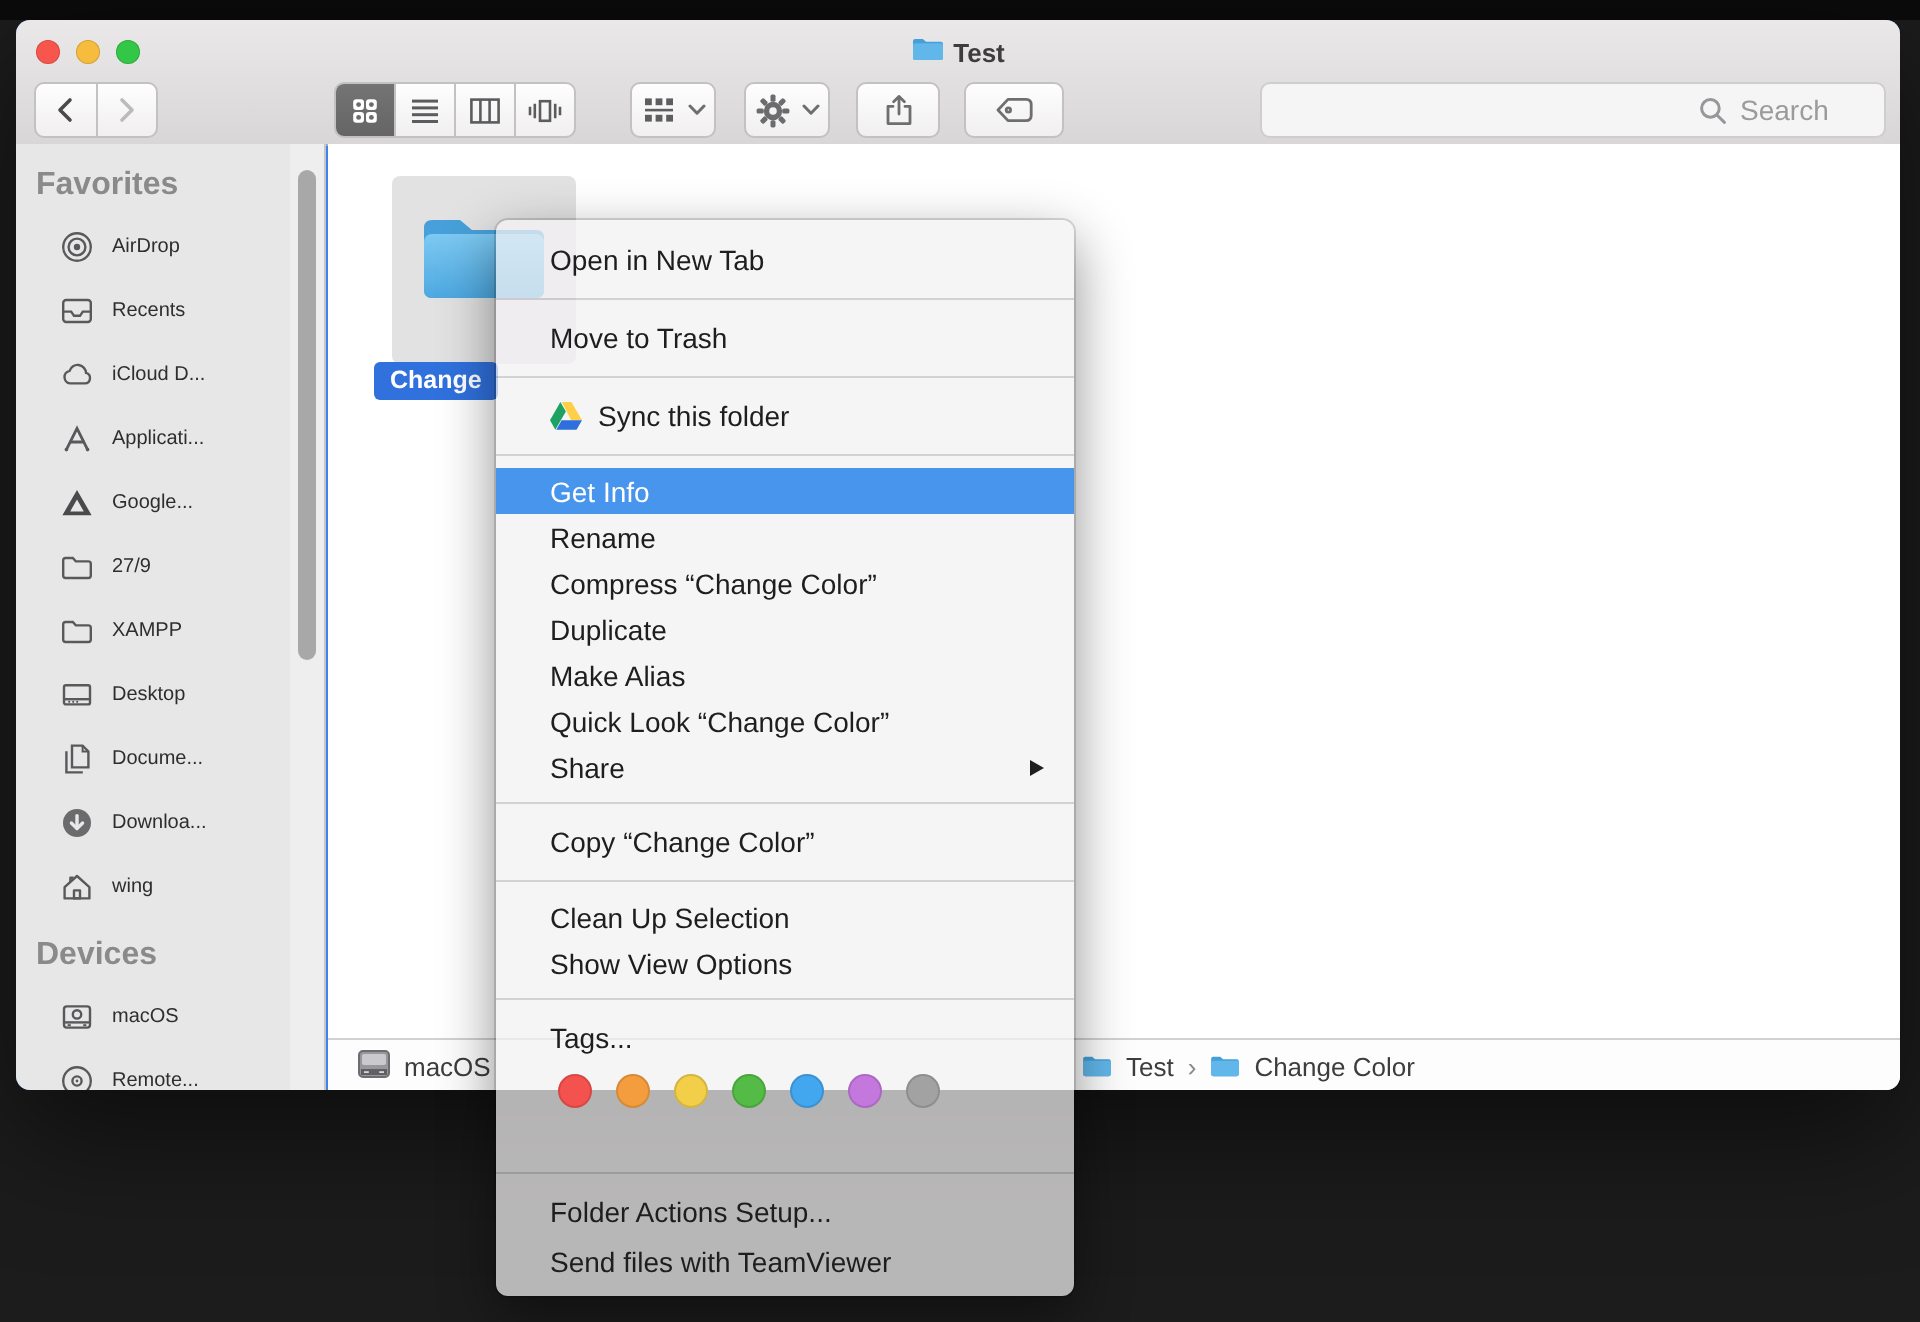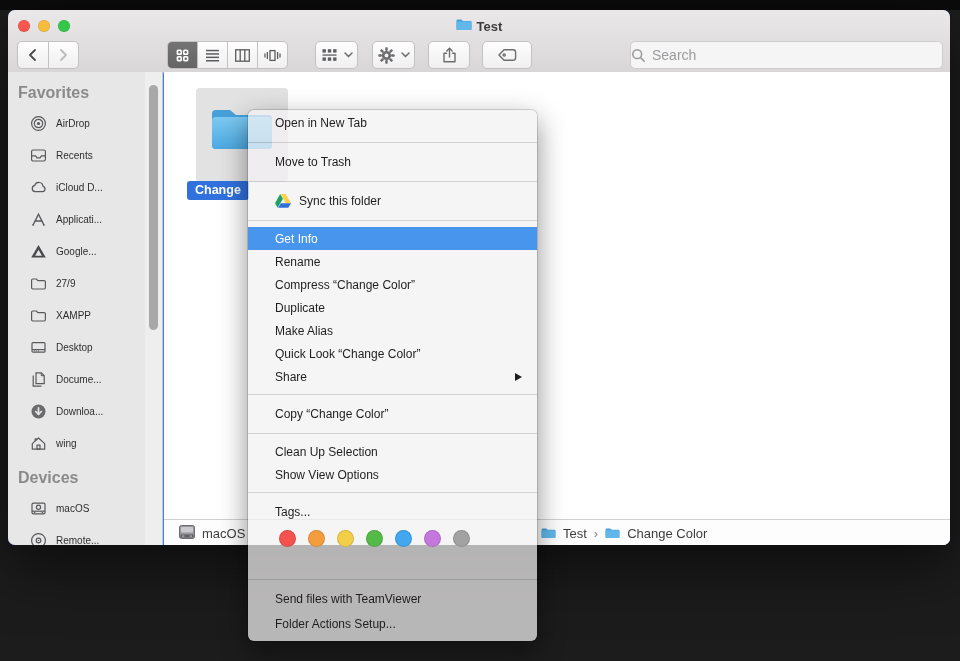--- a/index.html
+++ b/index.html
@@ -23,21 +23,21 @@
   .tb-btn{position:absolute;top:31px;height:28px;box-sizing:border-box;
     background:linear-gradient(#fefefe,#f1eff0);border:1px solid #c3c1c2;border-radius:5px;
     display:flex;align-items:center;justify-content:center;}
   .seg-group{padding:0;display:flex;align-items:stretch;overflow:hidden;}
   .seg{flex:1;display:flex;align-items:center;justify-content:center;border-right:1px solid #c3c1c2;}
   .seg:last-child{border-right:none;}
   .seg.selected{background:linear-gradient(#757475,#666566);}
   .chev{margin-left:6px;}
   .search-field{position:absolute;top:31px;left:622px;width:313px;height:28px;box-sizing:border-box;
     background:#f6f5f6;border:1px solid #cfcdce;border-radius:5px;
-    display:flex;align-items:center;justify-content:flex-start;}
+    display:flex;align-items:center;justify-content:flex-end;}
   .search-field input{border:none;background:transparent;outline:none;width:72px;
     font-size:14px;color:#6d6c6e;font-family:inherit;padding:0;margin-left:6px;}
   .search-field input::placeholder{color:#9b9a9c;}
 
   
   .sidebar{position:absolute;top:62px;left:0;bottom:0;width:155px;box-sizing:border-box;
     background:#e8e7e8;border-right:1px solid #c7c5c6;border-radius:0 0 0 7px;overflow:hidden;}
   .sb-track{position:absolute;top:0;bottom:0;right:0;width:17px;background:#efeeef;}
   .sb-scrollbar{position:absolute;top:13px;right:4px;width:9px;height:245px;border-radius:5px;background:#a9a8a9;}
   .sb-header{margin:14px 0 8px 10px;font-size:16px;font-weight:bold;color:#8b8a8b;line-height:13px;}
@@ -54,23 +54,23 @@
   .status-bar{position:absolute;left:0;right:0;bottom:0;height:26px;box-sizing:border-box;
     border-top:1px solid #d2d1d2;background:#fdfdfd;border-radius:0 0 7px 0;
     font-size:13px;color:#3e3d3e;}
   .sb-device{position:absolute;left:15px;top:0;height:26px;display:flex;align-items:center;gap:7px;}
   .sb-path{position:absolute;left:377px;top:0;height:26px;display:flex;align-items:center;gap:7px;}
   .crumb{display:flex;align-items:center;gap:7px;}
   .path-sep{color:#8a898b;font-size:13px;}
 
   
   .menu{position:absolute;left:248px;top:110px;width:289px;box-sizing:border-box;z-index:20;
-    background:rgba(242,241,242,0.73);border-radius:6px;padding:0 0 5px;
+    background:rgba(242,241,242,0.73);border-radius:6px;padding:7px 0 5px;
     box-shadow:0 10px 28px rgba(0,0,0,.45),0 0 0 1px rgba(0,0,0,.14);
-    font-size:12px;color:#1f1e1f;}
+    font-size:14px;color:#1f1e1f;}
   .menu .sep{height:1px;background:rgba(0,0,0,.14);margin:6px 0;}
   .mi{height:23px;display:flex;align-items:center;padding-left:27px;position:relative;white-space:nowrap;}
   .g-wide .mi{height:26px;}
   .g-tags .mi,.g-bottom .mi{height:25px;}
   .mi.hl{color:#fff;}
   .mi .mi-ic{display:flex;align-items:center;margin-right:8px;}
   .sub-arrow{position:absolute;right:15px;top:50%;transform:translateY(-50%);
     width:0;height:0;border-left:7px solid #1f1e1f;border-top:4.5px solid transparent;border-bottom:4.5px solid transparent;}
   .tags-dots{display:flex;gap:12px;padding:6px 0 26px 31px;}
   .dot{width:17px;height:17px;border-radius:50%;box-shadow:inset 0 0 0 1px rgba(0,0,0,.12);}
@@ -475,19 +475,19 @@
         <span class="dot" style="background: rgb(242, 206, 73);"></span>
         <span class="dot" style="background: rgb(85, 187, 71);"></span>
         <span class="dot" style="background: rgb(66, 167, 239);"></span>
         <span class="dot" style="background: rgb(196, 119, 221);"></span>
         <span class="dot" style="background: rgb(162, 162, 162);"></span>
       </div>
     </div>
     <div class="sep"></div>
     <div class="menu-group g-bottom">
       <div class="mi">
+        <span>Folder Actions Setup...</span>
+      </div>
+      <div class="mi">
         <span>Send files with TeamViewer</span>
       </div>
-      <div class="mi">
-        <span>Folder Actions Setup...</span>
-      </div>
     </div>
   </div>
 
 </body></html>

